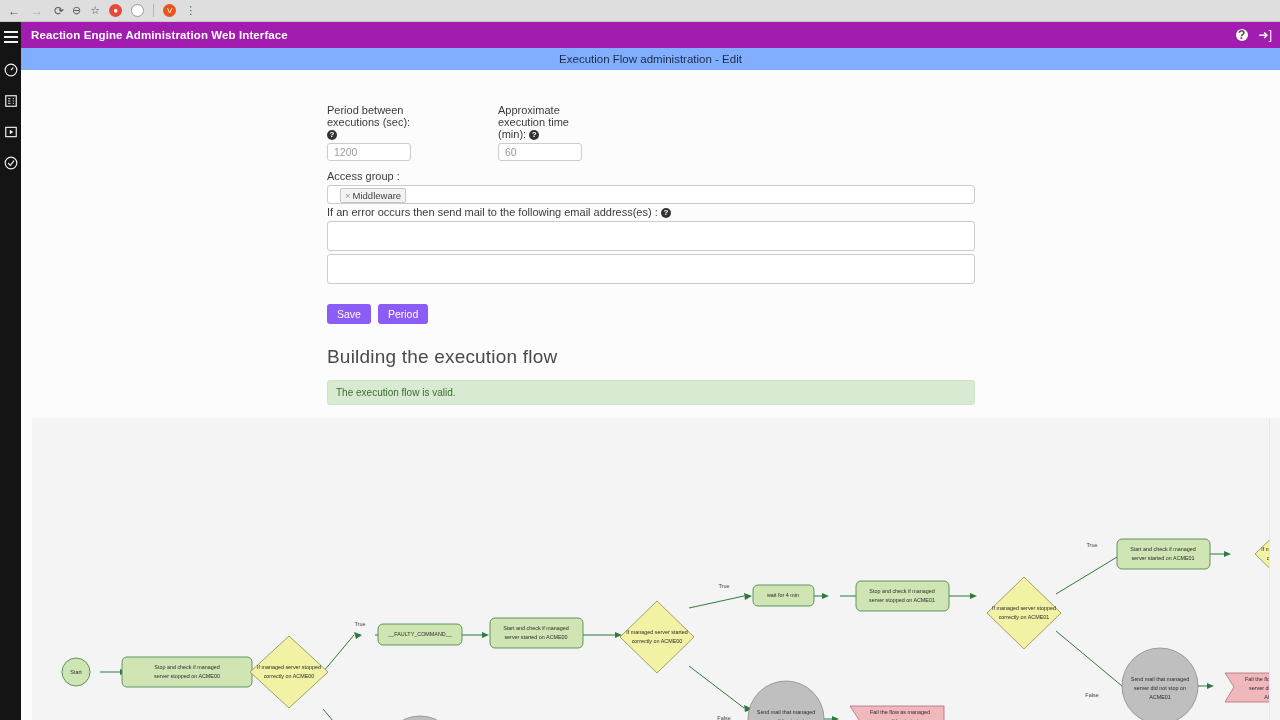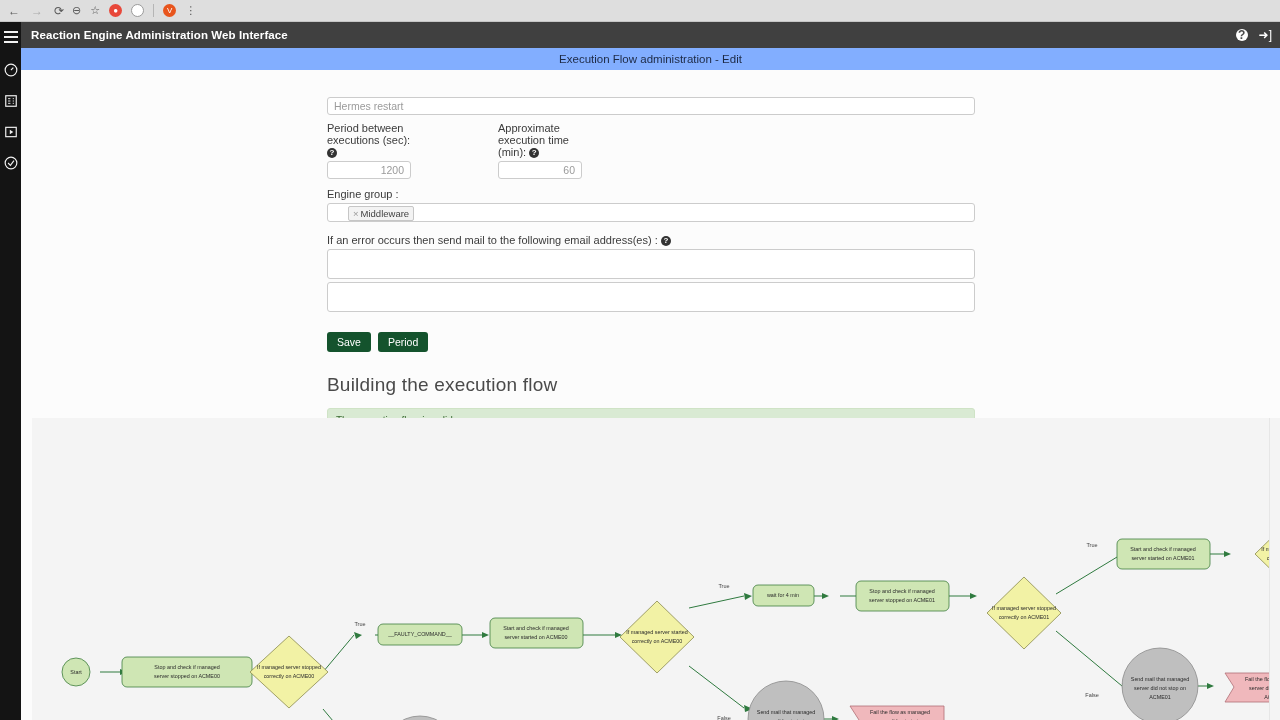--- a/index.html
+++ b/index.html
@@ -46,21 +46,21 @@
   #hamburger{ margin-top:9px; width:14px; cursor:pointer; }
   #hamburger div{ height:2px; background:#f2f2f2; margin-bottom:3px; }
   .side-ico{
     width:15px;height:15px;margin-top:16px; color:#f2f2f2;
     display:flex;align-items:center;justify-content:center;cursor:pointer;
   }
   .side-ico svg{ width:14px;height:14px;fill:#f2f2f2; }
 
   #appbar{
     position:absolute; left:21px; top:0; right:0; height:26px;
-    background:#404040; color:#fff;
+    background:#a21caf; color:#fff;
     display:flex; align-items:center; justify-content:space-between;
     padding:0 8px 0 10px;
   }
   #appbar .title{ font-size:11.5px; font-weight:bold; letter-spacing:.1px; }
   #appbar .right{ display:flex; align-items:center; gap:11px; }
   #appbar .right span{ font-size:12px; }
   .help-badge{
     width:12px;height:12px;border-radius:50%;background:#fff;color:#4b4b4b;
     font-size:9px;font-weight:bold;text-align:center;line-height:12px;display:inline-block;
   }
@@ -88,35 +88,35 @@
     text-align:center;line-height:10px; vertical-align:1px;
   }
   input.txt, .tagbox{
     width:100%; height:18px; border:1px solid #ccc; border-radius:3px;
     background:#fff; font-size:10.5px; color:#9b9b9b;
     padding:0 6px; font-family:inherit;
   }
   .row2{ display:flex; gap:87px; margin-top:7px; }
   .col{ width:84px; }
   .col.wide{ width:84px; }
-  input.small{ width:84px;text-align:right; }
-  .tagbox{ height:19px; padding:2px 20px; color:#555; }
+  input.small{ width:84px; }
+  .tagbox{ height:19px; padding:2px 12px; color:#555; }
   .tag{
     display:inline-block; border:1px solid #c6c6c6; background:#f3f3f3;
     border-radius:2px; font-size:9.5px; color:#444; padding:0 4px; line-height:13px;
   }
   .tag .x{ color:#999; margin-right:2px; }
   textarea.ta{
     width:100%; height:30px; border:1px solid #ccc; border-radius:3px;
     background:#fff; resize:none; font-family:inherit; font-size:10.5px;
   }
-  .mt12{ margin-top:12px; }
+  .mt12{ margin-top:2px; }
   .btnrow{ margin-top:17px; display:flex; gap:7px; }
   .btn{
-    background:#14532d; color:#fff; border:none; border-radius:3px;
+    background:#8b5cf6; color:#fff; border:none; border-radius:3px;
     font-size:10.5px; padding:4px 10px; font-family:inherit; cursor:pointer;
   }
   h2.bsec{
     font-size:19px; font-weight:normal; color:#4a4a4a; margin-top:22px;
     letter-spacing:.2px;
   }
   .alert{
     margin-top:12px; background:#d9ead3; border:1px solid #cfe3c6;
     border-radius:3px; color:#3b6b33; font-size:10px; padding:6px 8px;
   }
@@ -212,40 +212,39 @@
       <span>➜]</span>
     </div>
   </div>
 
   <div id="pagehead">Execution Flow administration - Edit</div>
 
   <div id="content">
 
     <div id="form">
 
-      <input class="txt" value="Hermes restart" style="">
 
       <div class="row2">
         <div class="col">
           <div class="f-label norm">
             <span>Period between executions (sec):</span>
             <span class="qm">?</span>
           </div>
           <input class="txt small" value="1200" style="">
         </div>
         <div class="col wide">
           <div class="f-label norm">
             <span>Approximate execution time (min):</span>
             <span class="qm">?</span>
           </div>
           <input class="txt small" value="60" style="">
         </div>
       </div>
 
-      <div class="f-label norm" style="margin-top:9px">Engine group :</div>
+      <div class="f-label norm" style="margin-top:9px">Access group :</div>
       <div class="tagbox">
         <span class="tag"><span class="x">×</span><span>Middleware</span></span>
       </div>
 
       <div class="f-label norm mt12">
         <span>If an error occurs then send mail to the following email address(es) :</span>
         <span class="qm">?</span>
       </div>
       <textarea class="ta" style=""></textarea>
 

